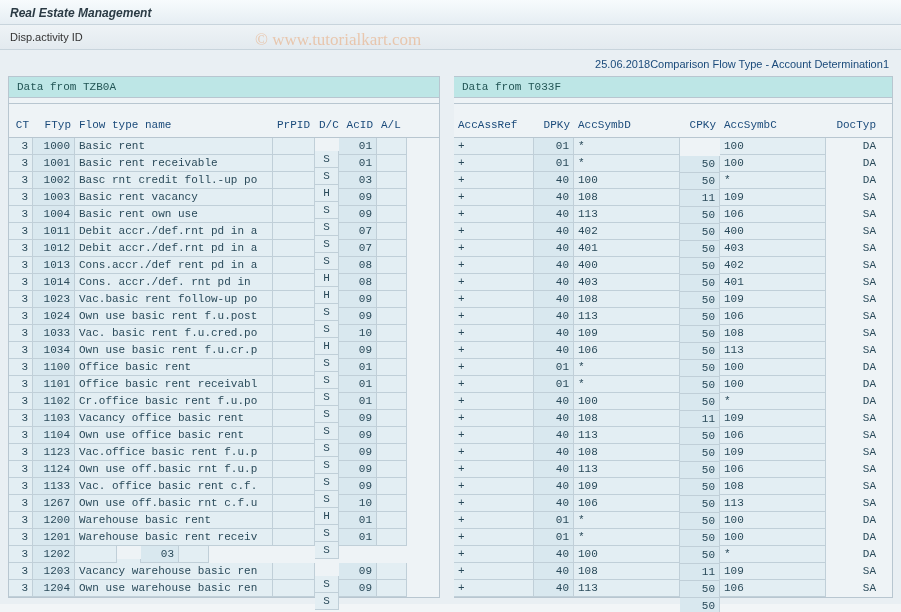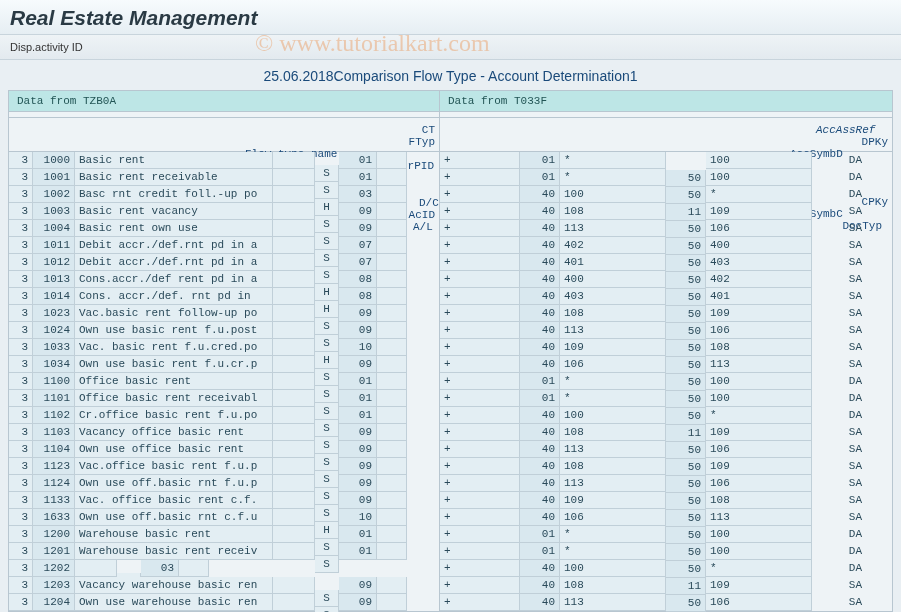--- a/index.html
+++ b/index.html
@@ -11,59 +11,59 @@
     height: 612px;
     overflow: hidden;
     position: relative;
   }
   .titlebar {
     background: linear-gradient(#f7fbfd, #e6eef3);
     border-bottom: 1px solid #c8d4dc;
     padding: 6px 10px 4px 10px;
   }
   .titlebar h1 {
-    font-size: 21px;
+    font-size: 12px;
     font-style: italic;
     font-weight: bold;
     color: #2a3a44;
   }
   .subbar {
     background: linear-gradient(#eef3f6, #e3eaef);
     border-bottom: 1px solid #c8d4dc;
     padding: 6px 10px;
     font-size: 11px;
     color: #333;
   }
   .watermark {
     position: absolute;
     top: 30px;
     left: 255px;
-    font-size: 24px;
+    font-size: 17px;
     color: rgba(236,127,46,0.35);
     font-family: Georgia, serif;
     pointer-events: none;
     z-index: 50;
   }
   .content {
     padding: 6px 8px;
     background: #e9eff3;
   }
   .report-header {
     display: flex;
-    justify-content: center;
-    font-size: 14px;
+    justify-content: flex-end;
+    font-size: 11px;
     color: #1a4a7a;
     padding: 2px 4px 6px 4px;
   }
   .report-header .date { color: #1a4a7a; }
   .report-header .title { color: #1a4a7a; }
   .report-header .page { color: #1a4a7a; }
   .panels {
     display: flex;
-    gap: 0;
+    gap: 14px;
   }
   .panel {
     border: 1px solid #b8c6d0;
     background: #eef3f6;
   }
   .panel-left { flex: 0 0 432px; }
   .panel-right { flex: 1; border-left: none; }
   .panel-title {
     background: #bde6e6;
     color: #255;
@@ -75,21 +75,20 @@
   .col-headers {
     display: flex;
     background: #eef3f6;
     border-bottom: 1px solid #b8c6d0;
     font-family: "Courier New", monospace;
     font-size: 11px;
     color: #1a4a7a;
     padding: 6px 0;
     height: 34px;
     align-items: flex-end;
-    flex-direction: column;
   }
   .col-headers > div {
     padding: 0 4px;
     white-space: nowrap;
   }
   .rows { }
   .row {
     display: flex;
     font-family: "Courier New", monospace;
     font-size: 11px;
@@ -117,21 +116,21 @@
   }
   
   .c-ct   { width: 24px; text-align: right; }
   .c-ftyp { width: 42px; text-align: right; }
   .c-name { width: 198px; }
   .c-prpid{ width: 42px; }
   .c-dc   { width: 24px; text-align: center; margin-top: 25px; }
   .c-acid { width: 38px; text-align: right; }
   .c-al   { width: 30px; }
   
-  .c-accref{ width: 80px; font-style: italic; }
+  .c-accref{ width: 80px; }
   .c-dpky  { width: 40px; text-align: right; }
   .c-accd  { width: 106px; }
   .c-cpky  { width: 40px; text-align: right; margin-top: 36px; }
   .c-accc  { width: 106px; }
   .c-doctyp{ width: 60px; text-align: right; padding-right: 10px !important;}
   .spacer-hdr { height: 6px; background:#eef3f6; border-bottom:1px solid #b8c6d0;}
 </style>
 </head>
 <body>
 
@@ -351,21 +350,21 @@
             <div class="c-ct cell-bordered">3</div>
             <div class="c-ftyp cell-bordered cell-alt">1133</div>
             <div class="c-name cell-bordered">Vac. office basic rent c.f.</div>
             <div class="c-prpid cell-bordered"></div>
             <div class="c-dc cell-bordered">S</div>
             <div class="c-acid cell-bordered cell-alt">09</div>
             <div class="c-al cell-bordered"></div>
           </div>
           <div class="row">
             <div class="c-ct cell-bordered">3</div>
-            <div class="c-ftyp cell-bordered cell-alt">1633</div>
+            <div class="c-ftyp cell-bordered cell-alt">1267</div>
             <div class="c-name cell-bordered">Own use off.basic rnt c.f.u</div>
             <div class="c-prpid cell-bordered"></div>
             <div class="c-dc cell-bordered">H</div>
             <div class="c-acid cell-bordered cell-alt">10</div>
             <div class="c-al cell-bordered"></div>
           </div>
           <div class="row">
             <div class="c-ct cell-bordered">3</div>
             <div class="c-ftyp cell-bordered cell-alt">1200</div>
             <div class="c-name cell-bordered">Warehouse basic rent</div>

